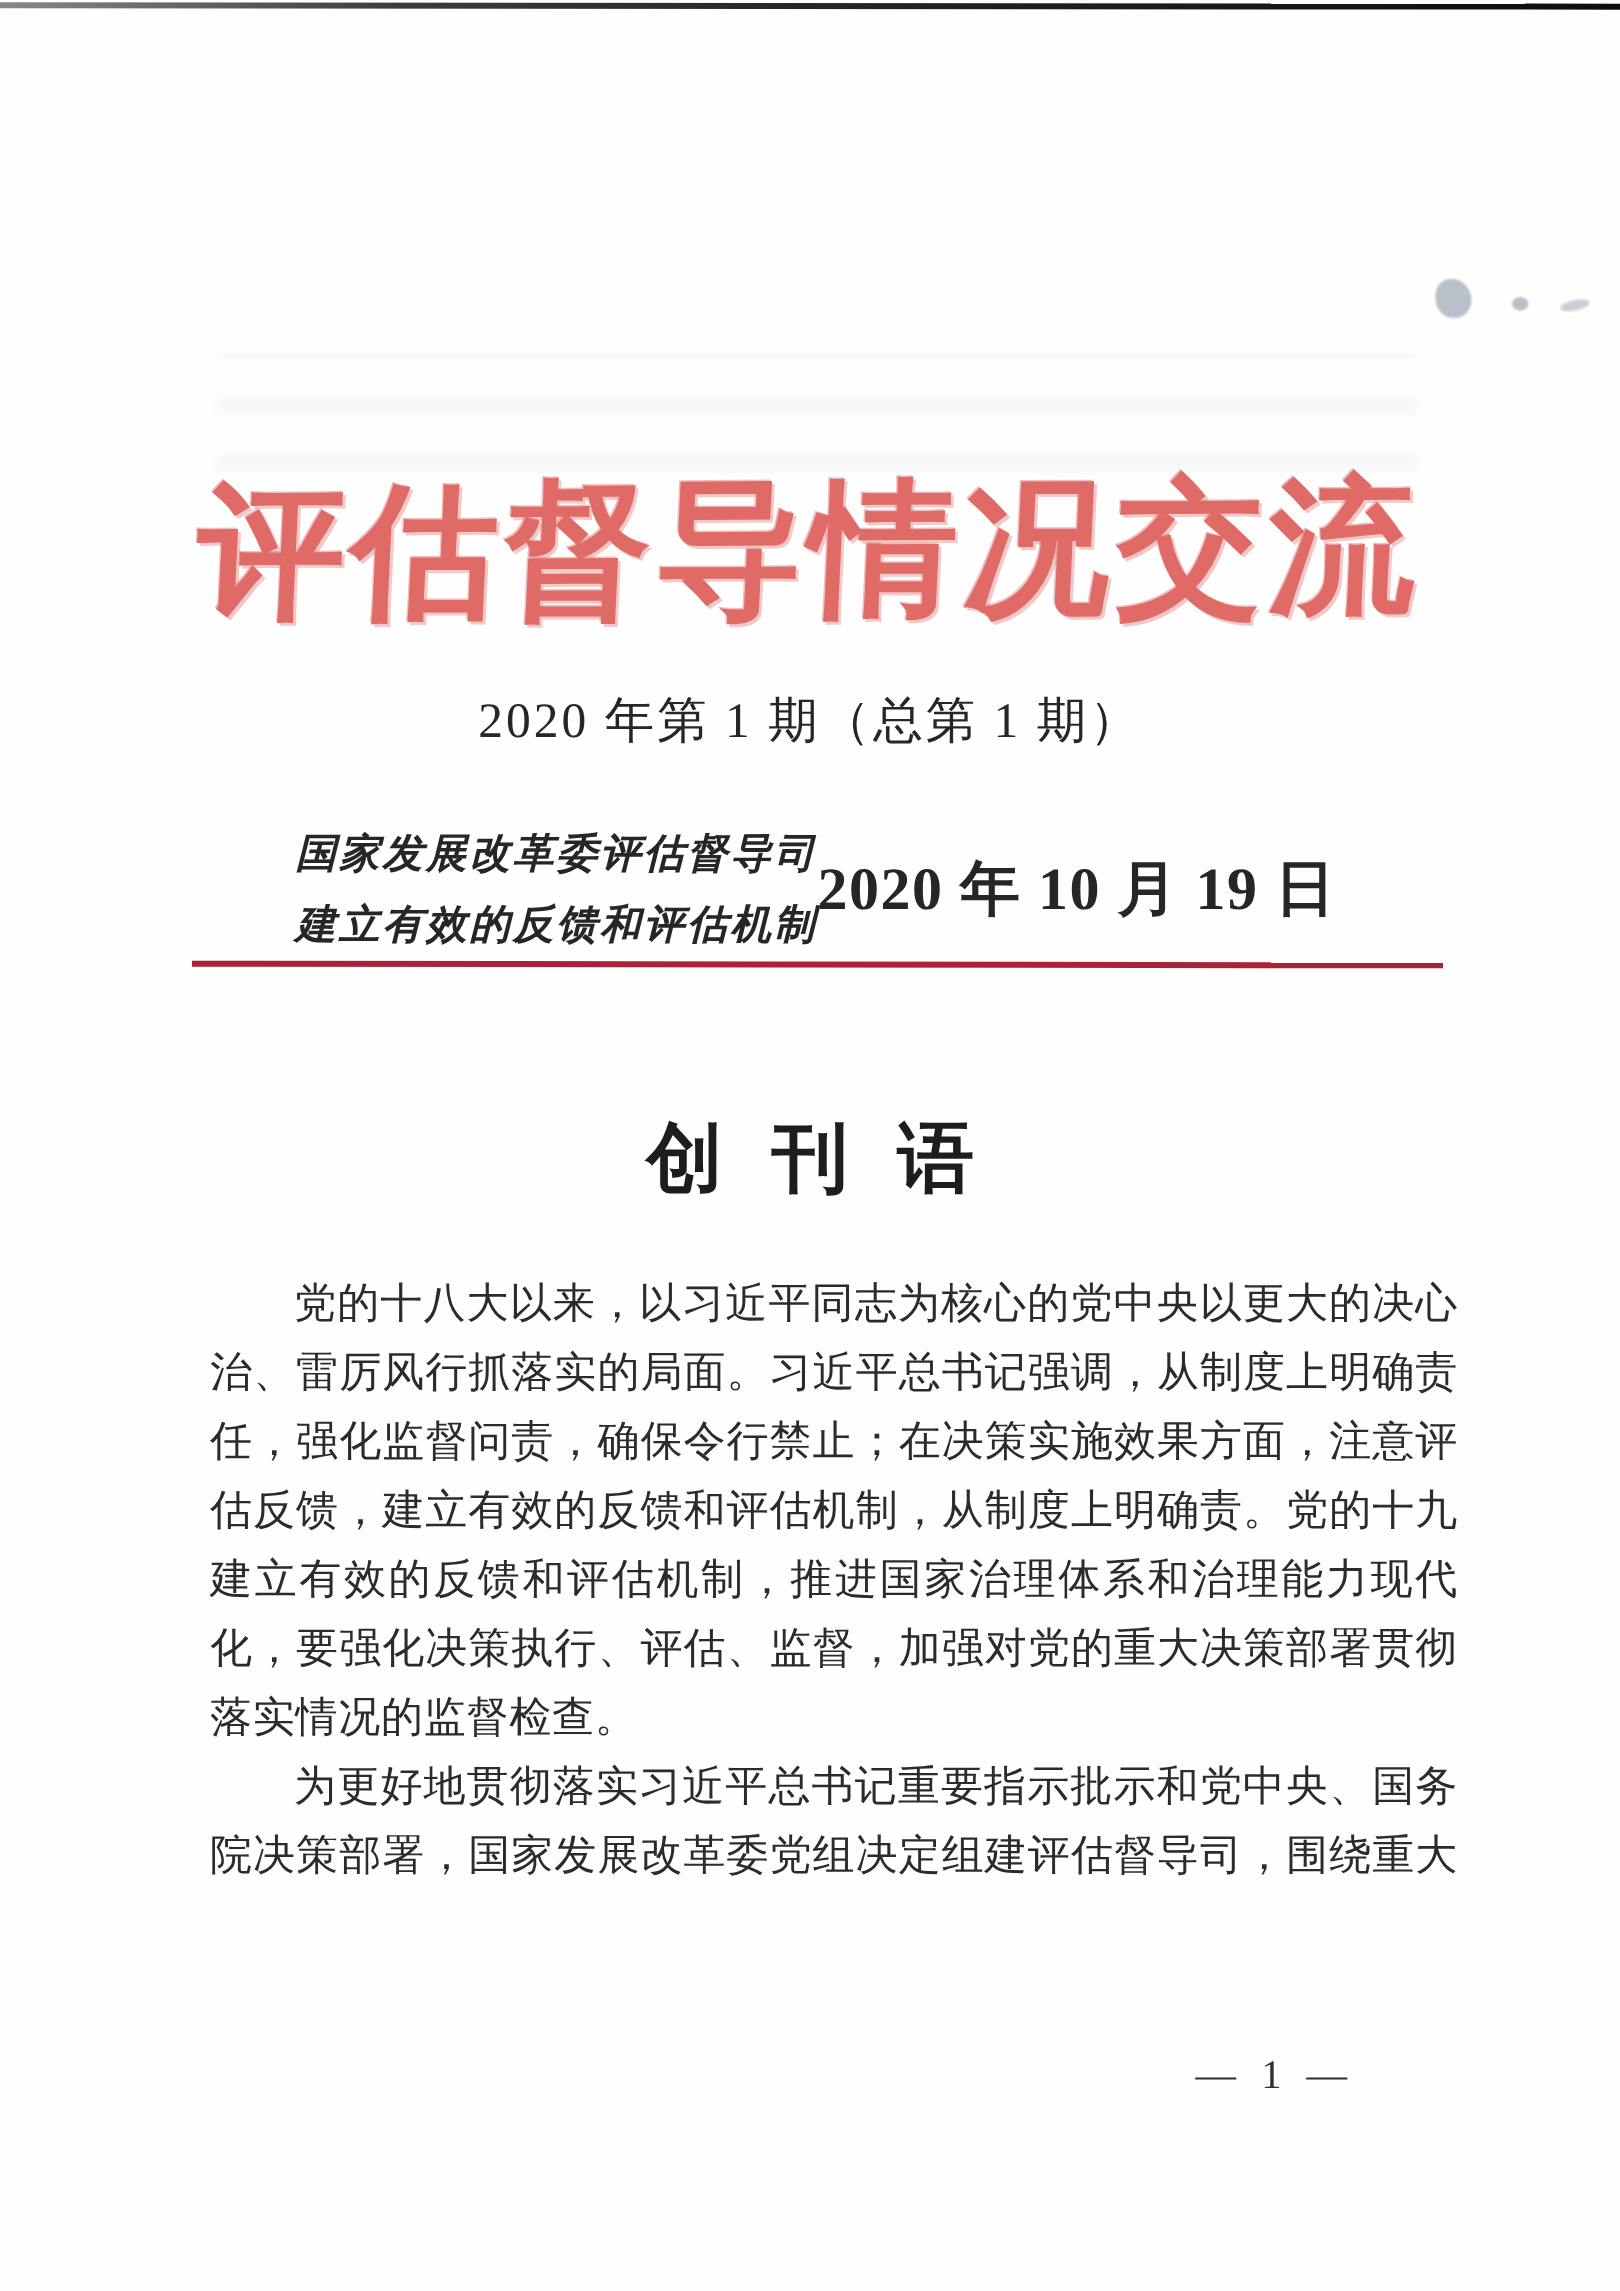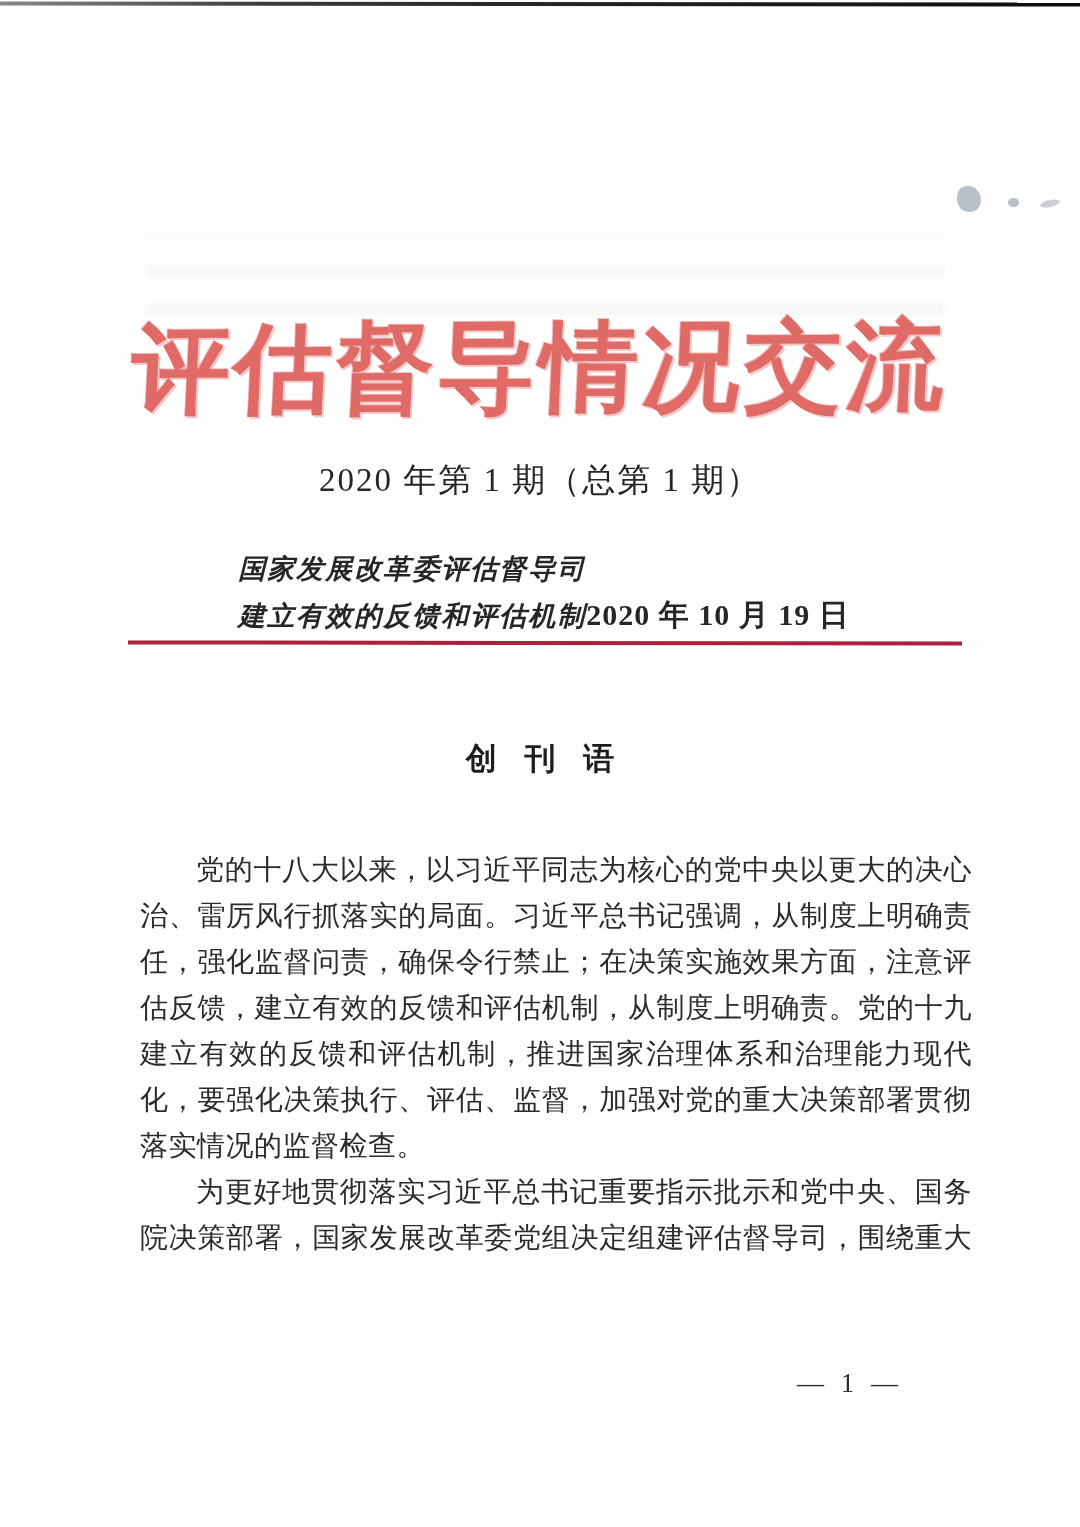--- a/index.html
+++ b/index.html
@@ -98,41 +98,41 @@
     align-items: flex-end;
   }
   .orgs {
     font-size: 27px;
     font-weight: bold;
     line-height: 47px;
     letter-spacing: 2px;
     font-style: italic; 
   }
   .pubdate {
-    font-size: 30px;
+    font-size: 40px;
     font-weight: bold;
     letter-spacing: 1px;
-    padding-bottom: 4px;
+    padding-bottom: 20px;
   }
 
   .rule {
     position: absolute;
     top: 641px; left: 128px;
     width: 834px; height: 4px;
     background: var(--rule-red);
     transform: rotate(0.08deg);
   }
 
   .arttitle {
     position: absolute;
     top: 738px; left: 0;
     width: 100%;
     margin: 0;
     text-align: center;
-    font-size: 31px;
+    font-size: 51px;
     font-weight: bold;
     letter-spacing: 10px;
     text-indent: 10px;
     color: #1d1d1d;
   }
 
   .bodytext {
     position: absolute;
     top: 847px; left: 140px;
     width: 832px;

